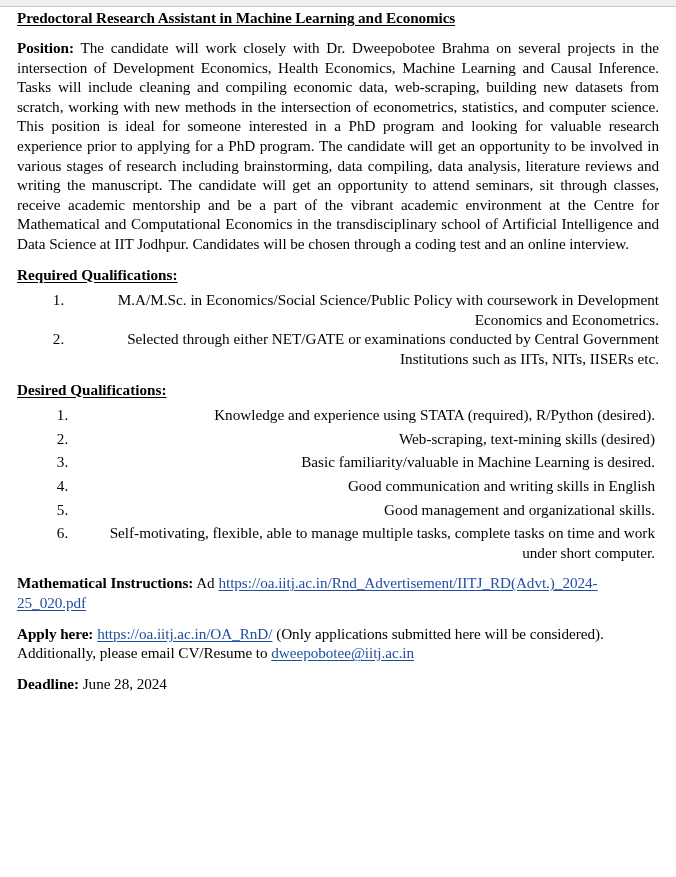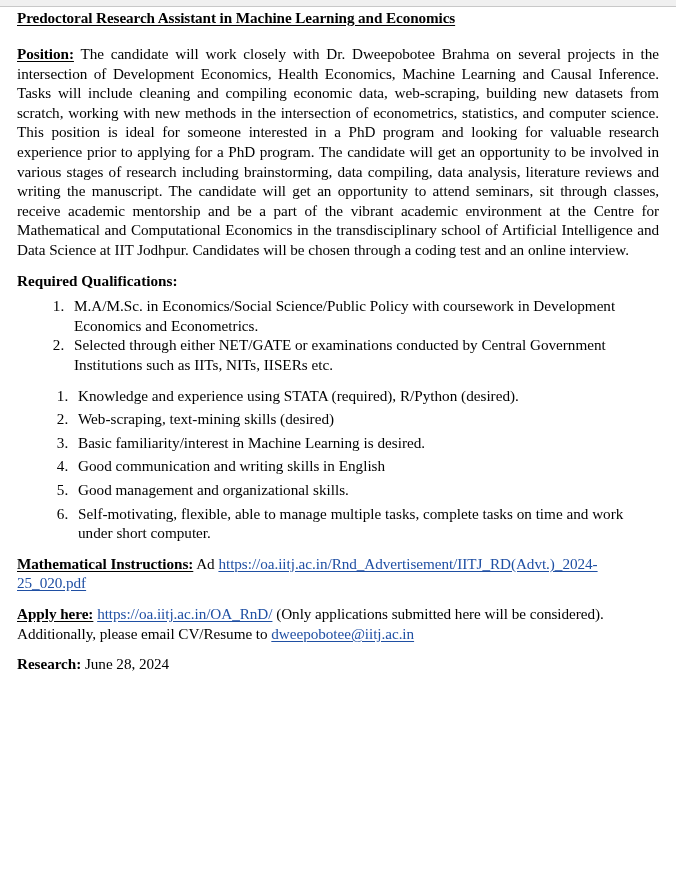--- a/index.html
+++ b/index.html
@@ -36,60 +36,61 @@
     top: 8px;
     left: 17px;
     width: 642px;
   }
   .doc-title {
     font-size: 15.2px;
     font-weight: bold;
     text-decoration: underline;
     text-underline-offset: 2px;
     line-height: 1.32;
-    margin: 0 0 16px 0;
+    margin: 0 0 10px 0;
     letter-spacing: -0.1px;
   }
   p.para {
     font-size: 15.2px;
     line-height: 19.6px;
     margin: 0 0 11px 0;
     text-align: justify;
     text-justify: inter-word;
     letter-spacing: -0.05px;
   }
   p.para.nojust {
     text-align: left;
   }
   .lbl {
     font-weight: bold;
-    text-decoration: underline;
     text-underline-offset: 2px;
   }
   .lbl-plain {
     font-weight: bold;
   }
   .heading {
     font-size: 15.2px;
     font-weight: bold;
+    text-decoration: underline;
     text-underline-offset: 2px;
     line-height: 19.6px;
     margin: 0 0 6px 0;
     display: block;
   }
   ol.qlist {
     margin: 0 0 11px 0;
     padding: 0 0 0 51px;
     font-size: 15.2px;
     line-height: 19.6px;
     list-style-position: outside;
   }
   ol.qlist li {
     padding-left: 6px;
     margin: 0;
+    text-align: right;
   }
   ol.qlist.tight li {
     margin: 4px;
   }
   a.lnk {
     color: #1f4fa3;
     text-decoration: underline;
     text-underline-offset: 2px;
   }
 </style>
@@ -109,30 +110,31 @@
 
 
 
     <span class="heading">Required Qualifications:</span>
 
     <ol class="qlist">
       <li>M.A/M.Sc. in Economics/Social Science/Public Policy with coursework in Development Economics and Econometrics.</li>
       <li>Selected through either NET/GATE or examinations conducted by Central Government Institutions such as IITs, NITs, IISERs etc.</li>
     </ol>
 
+    <span class="heading">Desired Qualifications:</span>
 
     <ol class="qlist tight">
       <li>Knowledge and experience using STATA (required), R/Python (desired).</li>
       <li>Web-scraping, text-mining skills (desired)</li>
-      <li>Basic familiarity/interest in Machine Learning is desired.</li>
+      <li>Basic familiarity/valuable in Machine Learning is desired.</li>
       <li>Good communication and writing skills in English</li>
       <li>Good management and organizational skills.</li>
       <li>Self-motivating, flexible, able to manage multiple tasks, complete tasks on time and work under short computer.</li>
     </ol>
 
     <p class="para nojust"><span class="lbl">Mathematical Instructions:</span><span> Ad </span><a class="lnk" href="#">https://oa.iitj.ac.in/Rnd_Advertisement/IITJ_RD(Advt.)_2024-25_020.pdf</a></p>
 
     <p class="para nojust"><span class="lbl">Apply here:</span><span> </span><a class="lnk" href="#">https://oa.iitj.ac.in/OA_RnD/</a><span> (Only applications submitted here will be considered).  Additionally, please email CV/Resume to </span><a class="lnk" href="#">dweepobotee@iitj.ac.in</a></p>
 
-    <p class="para nojust"><span class="lbl-plain">Research:</span><span> June 28, 2024</span></p>
+    <p class="para nojust"><span class="lbl-plain">Deadline:</span><span> June 28, 2024</span></p>
 
   </div>
 </div>
 
 </body></html>

